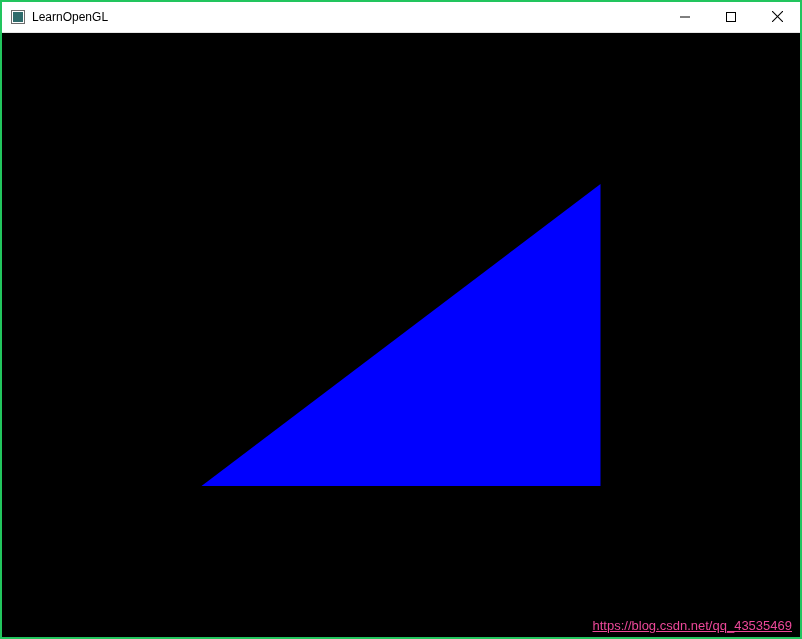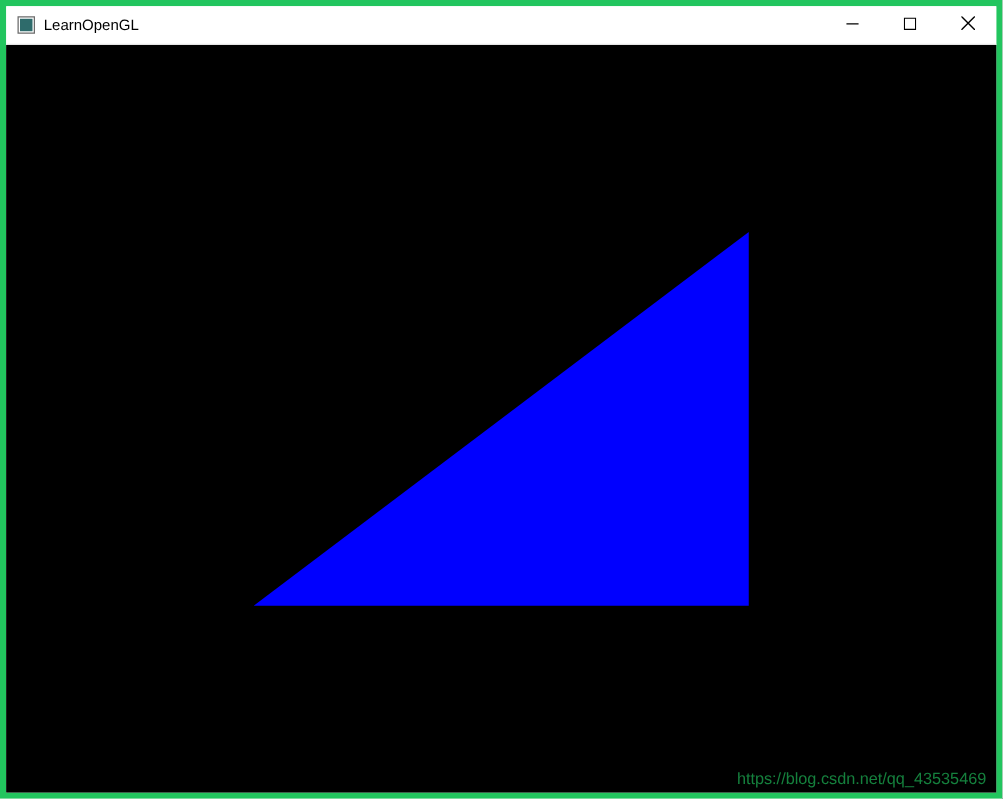--- a/index.html
+++ b/index.html
@@ -8,21 +8,21 @@
     width: 802px;
     height: 639px;
     font-family: "Segoe UI", Tahoma, sans-serif;
     background: #ffffff;
     overflow: hidden;
   }
 
   .window {
     width: 802px;
     height: 639px;
-    border: 5px solid #22c55e;
+    border: 2px solid #22c55e;
     box-sizing: border-box;
     display: flex;
     flex-direction: column;
     background: #ffffff;
     position: relative;
   }
 
   
   .titlebar {
     height: 30px;
@@ -83,23 +83,24 @@
     height: 100%;
     display: block;
   }
 
   
   .watermark {
     position: absolute;
     right: 8px;
     bottom: 4px;
     font-size: 13px;
-    color: #15803d;
+    color: #ec4899;
     font-family: Arial, sans-serif;
     pointer-events: none;
+    text-decoration: underline;
   }
 </style>
 </head>
 <body>
 
 <div class="window">
 
   <div class="titlebar">
     <span class="app-icon">
       <svg viewBox="0 0 16 16">

